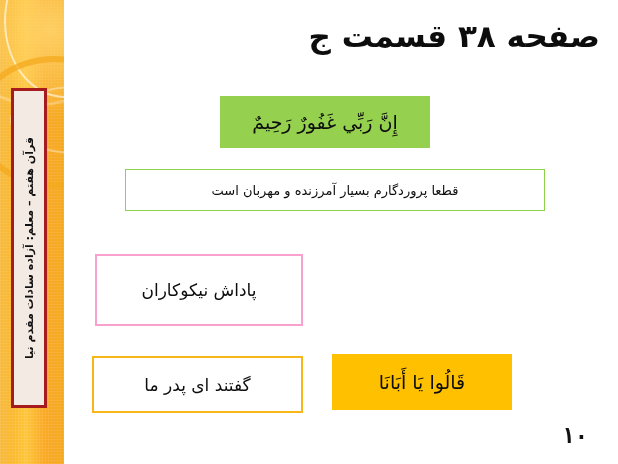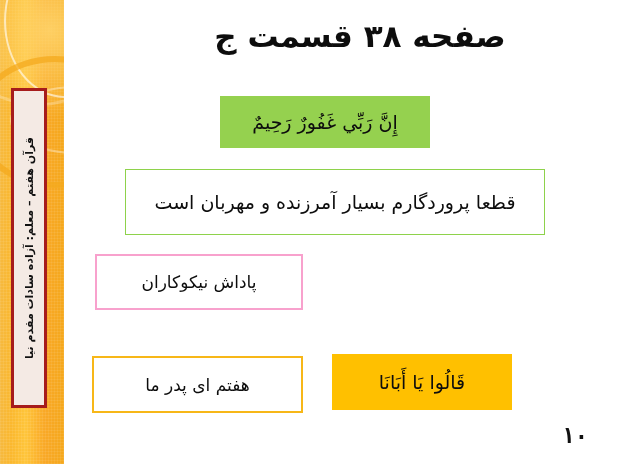--- a/index.html
+++ b/index.html
@@ -91,21 +91,21 @@
     line-height: 1;
     direction: rtl;
   }
 
   
   .title {
     position: absolute;
     left: 120px;
     top: 18px;
     width: 480px;
-    text-align: center;
+    text-align: right;
     font-family: "DejaVu Sans", "Liberation Sans", sans-serif;
     font-size: 31px;
     font-weight: bold;
     color: #0d0d0d;
     direction: rtl;
     white-space: nowrap;
   }
 
   
   .box {
@@ -123,28 +123,28 @@
 
   
   .box-ar-1 {
     left: 220px; top: 96px; width: 210px; height: 52px;
     background: #95d14f;
     border: none;
     font-size: 19px;
   }
   
   .box-fa-1 {
-    left: 125px; top: 169px; width: 420px; height: 66px;
+    left: 125px; top: 169px; width: 420px; height: 42px;
     background: #ffffff;
     border: 1.5px solid #8ed24b;
-    font-size: 19px;
+    font-size: 13px;
   }
   
   .box-fa-2 {
-    left: 95px; top: 254px; width: 208px; height: 56px;
+    left: 95px; top: 254px; width: 208px; height: 72px;
     background: #ffffff;
     border: 2px solid #f8a1cd;
     font-size: 17px;
   }
   
   .box-ar-2 {
     left: 326px; top: 258px; width: 212px; height: 54px;
     background: #ff99cc;
     border: none;
     font-size: 19px;
@@ -196,19 +196,19 @@
 
   <div class="title">صفحه ۳۸ قسمت ج</div>
 
   <div class="box box-ar-1">إِنَّ رَبِّي غَفُورٌ رَحِيمٌ</div>
 
   <div class="box box-fa-1">قطعا پروردگارم بسیار آمرزنده و مهربان است</div>
 
   <div class="box box-fa-2">پاداش نیکوکاران</div>
 
 
-  <div class="box box-fa-3">هفتم ای پدر ما</div>
+  <div class="box box-fa-3">گفتند ای پدر ما</div>
 
   <div class="box box-ar-3">قَالُوا يَا أَبَانَا</div>
 
   <div class="page-number">۱۰</div>
 
 </div>
 
 </body></html>

